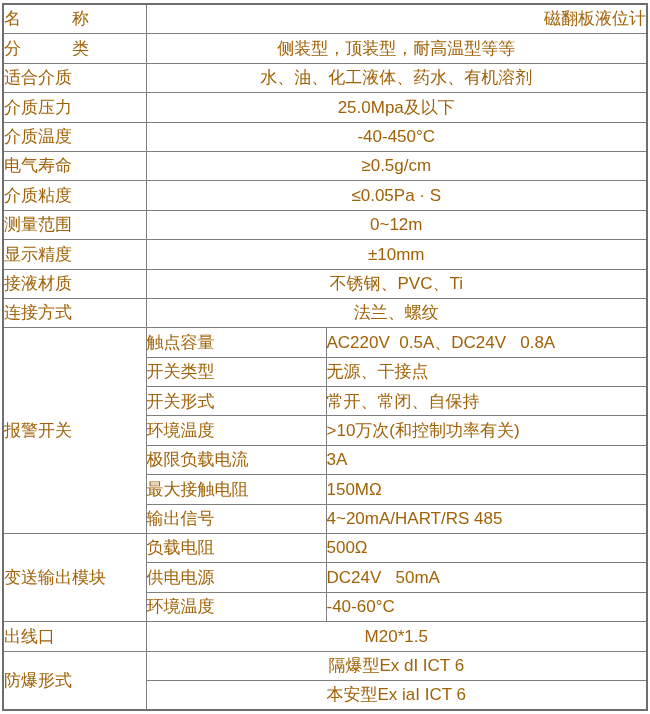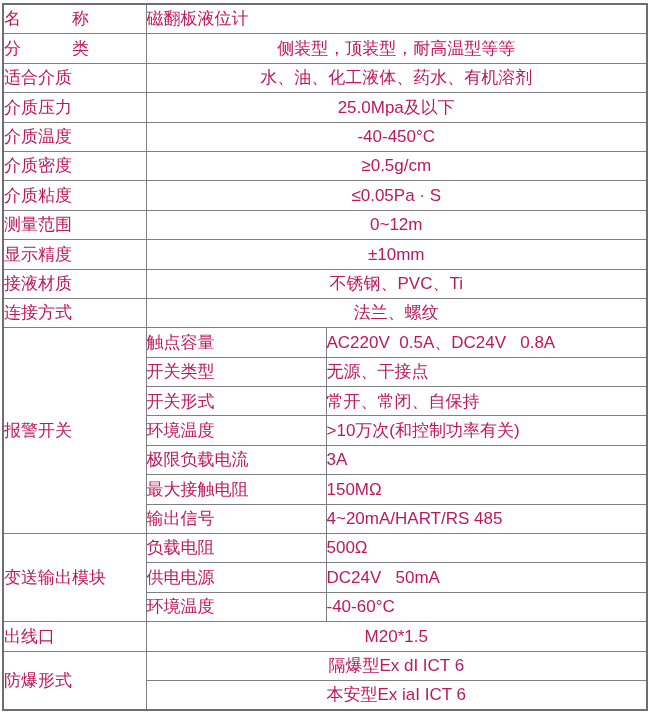--- a/index.html
+++ b/index.html
@@ -22,35 +22,35 @@
     table-layout: fixed;
     width: 646px;
     border: 2px solid #6e6e6e;
     background: #ffffff;
   }
   table.spec td {
     border: 1px solid #7f7f7f;
     height: 28.4px;
     font-size: 17px;
     line-height: 1.15;
-    color: #be185d;
+    color: #a16207;
     vertical-align: middle;
     white-space: pre;
     overflow: hidden;
     padding: 0;
   }
   
   td.lbl       { padding-left: 13px; }
   
   td.sub       { padding-left: 26px; }
   
   td.v3        { padding-left: 19px; margin-left: 31px; }
   
   td.vw        { padding-left: 26px; text-align: center; }
-  td.center    { text-align: left; padding-left: 0; }
+  td.center    { text-align: right; padding-left: 0; }
   
   td.group-mid { padding-bottom: 56px; }
   
   td.group-top { vertical-align: top; line-height: 29.3px; }
 </style>
 </head>
 <body>
 
 <div class="page">
   <table class="spec">
@@ -75,21 +75,21 @@
       </tr>
       <tr>
         <td class="lbl">介质压力</td>
         <td class="vw" colspan="2">25.0Mpa及以下</td>
       </tr>
       <tr>
         <td class="lbl">介质温度</td>
         <td class="vw" colspan="2">-40-450°C</td>
       </tr>
       <tr>
-        <td class="lbl">介质密度</td>
+        <td class="lbl">电气寿命</td>
         <td class="vw" colspan="2">≥0.5g/cm</td>
       </tr>
       <tr>
         <td class="lbl">介质粘度</td>
         <td class="vw" colspan="2">≤0.05Pa · S</td>
       </tr>
       <tr>
         <td class="lbl">测量范围</td>
         <td class="vw" colspan="2">0~12m</td>
       </tr>

